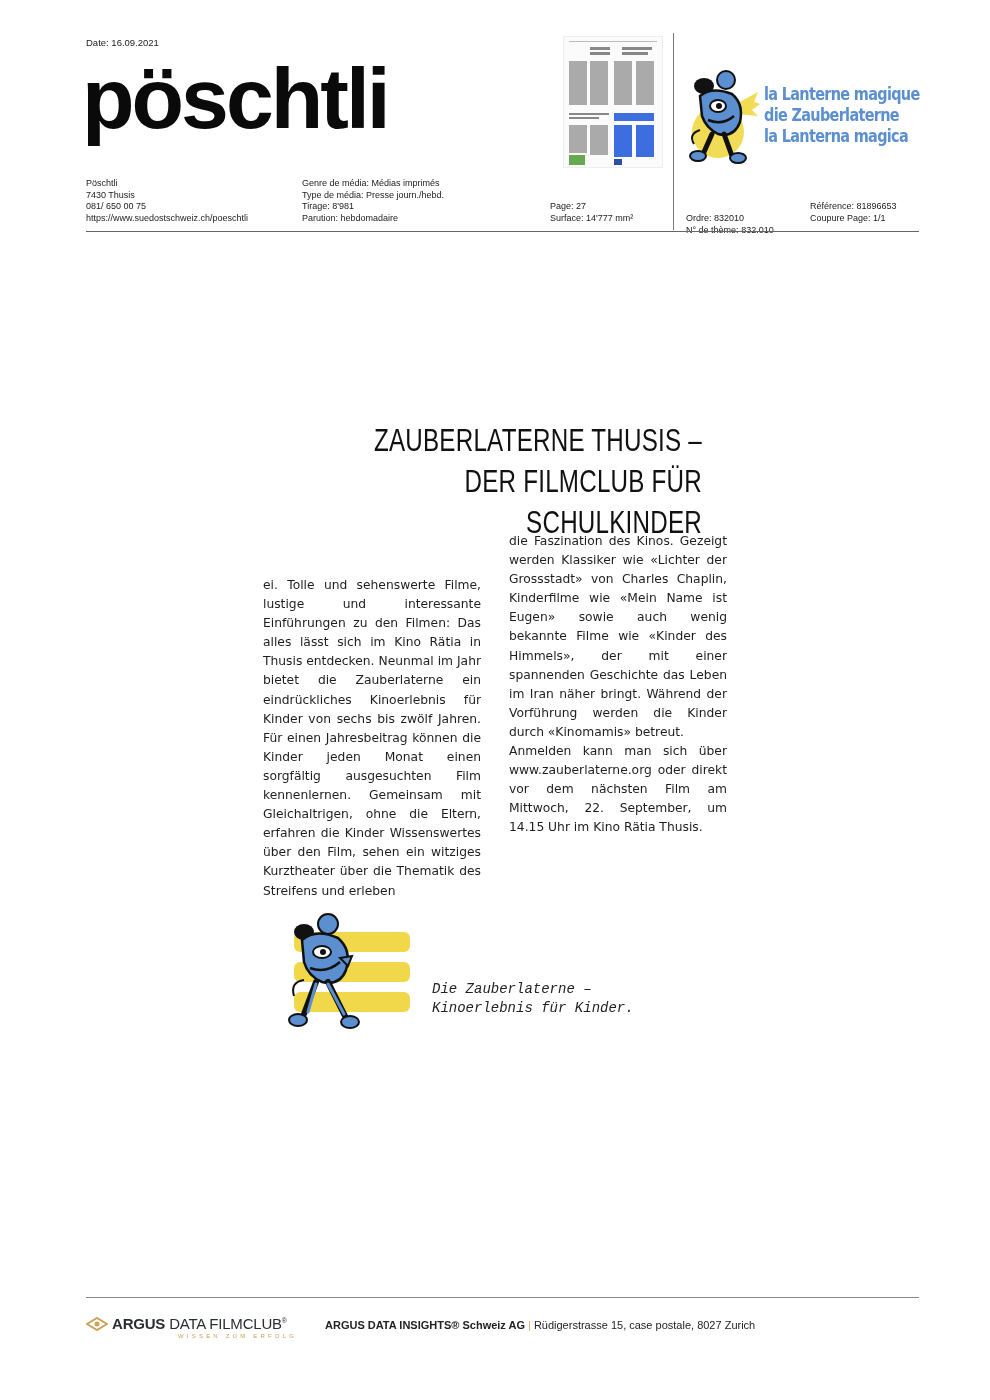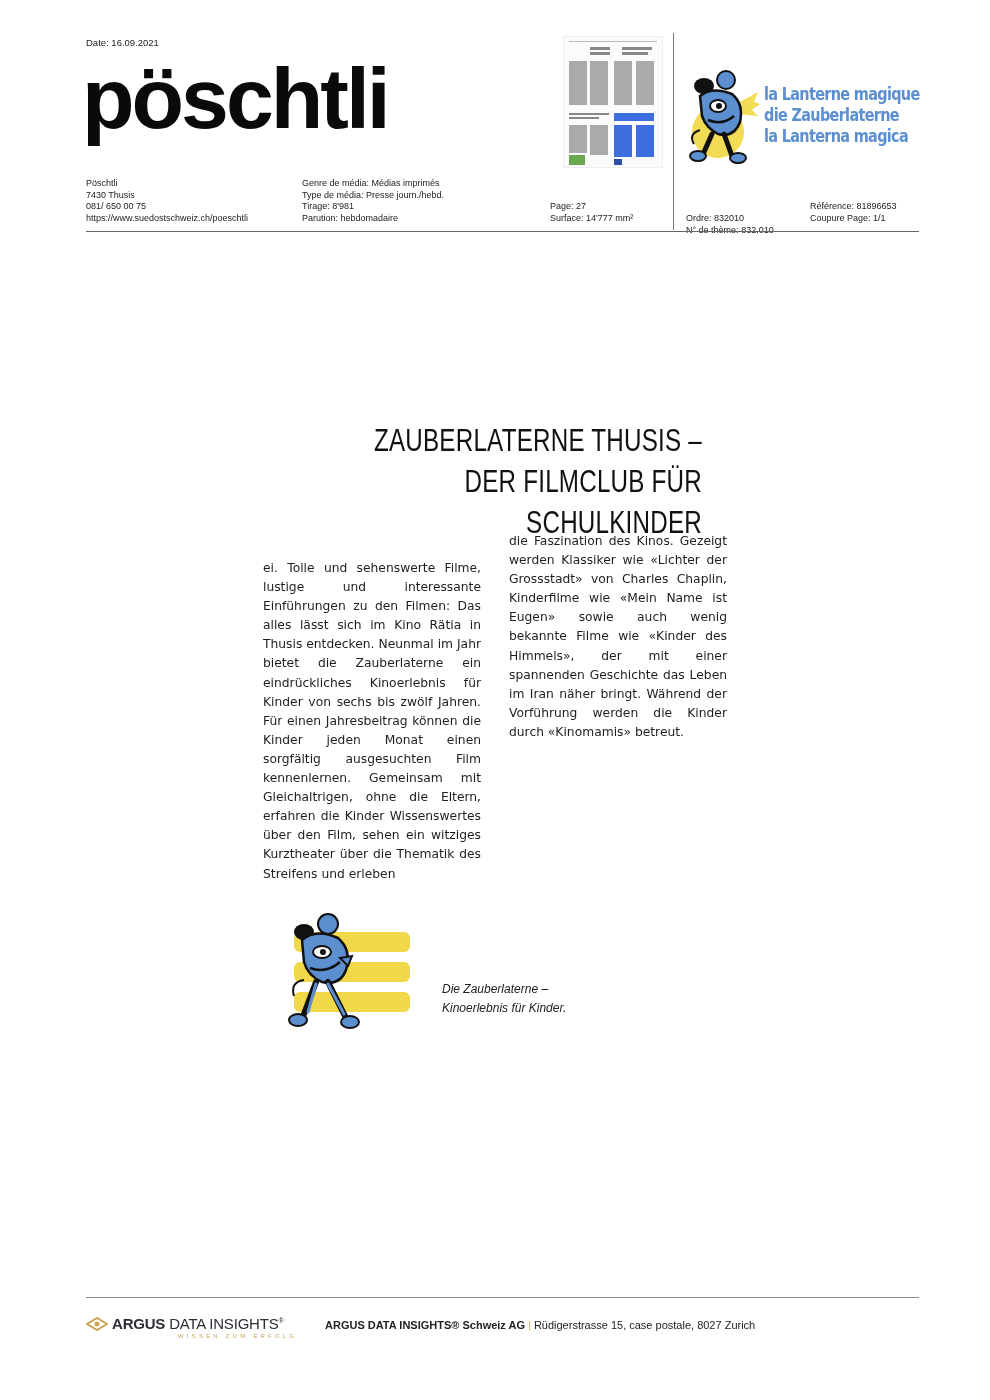--- a/index.html
+++ b/index.html
@@ -13,23 +13,23 @@
   .hline { left:86px; top:231px; width:833px; height:1px; background:#666; }
   .col1 { left:86px; top:178px; }
   .col2 { left:302px; top:178px; }
   .col3 { left:550px; top:201px; }
   .col4 { left:686px; top:213px; }
   .col5 { left:810px; top:201px; }
   .lm-text { left:764px; top:84px; font-family:"DejaVu Sans", sans-serif; font-weight:bold; color:#5b8fd0; font-size:17px; line-height:21px; letter-spacing:-0.8px; transform:scaleX(0.85); transform-origin:left top; }
   .title { left:255px; top:420px; width:447px; text-align:right; font-family:"Liberation Sans", sans-serif; font-size:31px; line-height:41px; color:#111; transform:scaleX(0.78); transform-origin:right top; letter-spacing:0.3px; }
   .body-col { width:218px; font-family:"DejaVu Sans", sans-serif; font-size:12.3px; line-height:19.1px; color:#1e1e1e; text-align:justify; }
   .body-col p { margin:0; }
-  .bc1 { left:263px; top:559px; }
+  .bc1 { left:263px; top:576px; }
   .bc2 { left:509px; top:532px; }
-  .caption { left:442px; top:980px; font-family:Liberation Sans, sans-serif; font-style:italic; font-size:12px; line-height:19px; color:#222; }
+  .caption { left:432px; top:980px; font-family:Liberation Mono, monospace; font-style:italic; font-size:14px; line-height:19px; color:#222; }
   .fline { left:86px; top:1297px; width:833px; height:1px; background:#888; }
   .argus-logo { left:86px; top:1315px; }
   .argus-name { font-size:15px; color:#2a2d34; letter-spacing:-0.2px; }
   .argus-name b { font-weight:bold; }
   .argus-tag { font-size:6px; letter-spacing:3.2px; color:#c9a356; margin-left:92px; margin-top:1px; }
   .footer-info { left:325px; top:1316px; font-size:11px; line-height:19px; color:#222; }
   .sep { color:#d7b06a; padding:0 3px; }
 </style>
 </head>
 <body>
@@ -119,20 +119,21 @@
 <div class="abs title">
   <div>ZAUBERLATERNE THUSIS –</div>
   <div>DER FILMCLUB FÜR SCHULKINDER</div>
 </div>
 
 <div class="abs body-col bc1">
   <p style="hyphens:auto;" lang="de">ei. Tolle und sehenswerte Filme, lustige und interessante Einführungen zu den Filmen: Das alles lässt sich im Kino Rätia in Thusis entdecken. Neunmal im Jahr bietet die Zauberlaterne ein eindrückliches Kinoerlebnis für Kinder von sechs bis zwölf Jahren. Für einen Jahresbeitrag können die Kinder jeden Monat einen sorgfältig ausgesuchten Film kennenlernen. Gemeinsam mit Gleichaltrigen, ohne die Eltern, erfahren die Kinder Wissenswertes über den Film, sehen ein witziges Kurztheater über die Thematik des Streifens und erleben</p>
 </div>
 <div class="abs body-col bc2">
   <p style="hyphens:auto;" lang="de">die Faszination des Kinos. Gezeigt werden Klassiker wie «Lichter der Grossstadt» von Charles Chaplin, Kinderfilme wie «Mein Name ist Eugen» sowie auch wenig bekannte Filme wie «Kinder des Himmels», der mit einer spannenden Geschichte das Leben im Iran näher bringt. Während der Vorführung werden die Kinder durch «Kinomamis» betreut.</p>
+  <p style="hyphens:auto;" lang="de">Anmelden kann man sich über www.zauberlaterne.org oder direkt vor dem nächsten Film am Mittwoch, 22. September, um 14.15 Uhr im Kino Rätia Thusis.</p>
 </div>
 
 <div class="abs" style="left:286px; top:910px; width:130px; height:122px;">
   <svg width="130" height="122" viewBox="0 0 130 122">
     <rect x="8" y="22" width="116" height="20" rx="6" fill="#f0d84a"></rect>
     <rect x="8" y="52" width="116" height="20" rx="6" fill="#f0d84a"></rect>
     <rect x="8" y="82" width="116" height="20" rx="6" fill="#f0d84a"></rect>
     <ellipse cx="18" cy="22" rx="10" ry="8" fill="#111"></ellipse>
     <circle cx="42" cy="14" r="10" fill="#5b8fd0" stroke="#111" stroke-width="2"></circle>
     <path d="M16,30 Q30,18 52,28 Q66,40 60,60 Q54,76 36,72 Q22,66 18,52 Z" fill="#5b8fd0" stroke="#111" stroke-width="2.5"></path>
@@ -153,21 +154,21 @@
 </div>
 
 <div class="abs fline"></div>
 
 <div class="abs argus-logo">
   <div style="display:flex; align-items:center;">
     <svg width="22" height="14" viewBox="0 0 22 14" style="margin-right:4px;">
       <path d="M1,7 L11,1 L21,7 L11,13 Z" fill="none" stroke="#c9a356" stroke-width="2"></path>
       <circle cx="11" cy="7" r="2.5" fill="#c9a356"></circle>
     </svg>
-    <span class="argus-name"><b>ARGUS</b><span> DATA INSIGHTS</span><sup style="font-size:7px;">®</sup></span>
+    <span class="argus-name"><b>ARGUS</b><span> DATA FILMCLUB</span><sup style="font-size:7px;">®</sup></span>
   </div>
   <div class="argus-tag">WISSEN ZUM ERFOLG</div>
 </div>
 
 <div class="abs footer-info">
   <div>
     <b>ARGUS DATA INSIGHTS® Schweiz AG</b><span class="sep">|</span><span>Rüdigerstrasse 15, case postale, 8027 Zurich</span>
   </div>
 </div>
 

